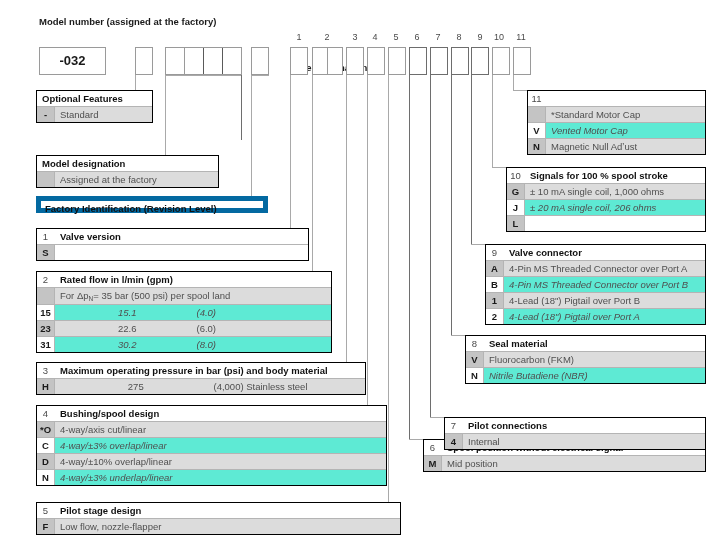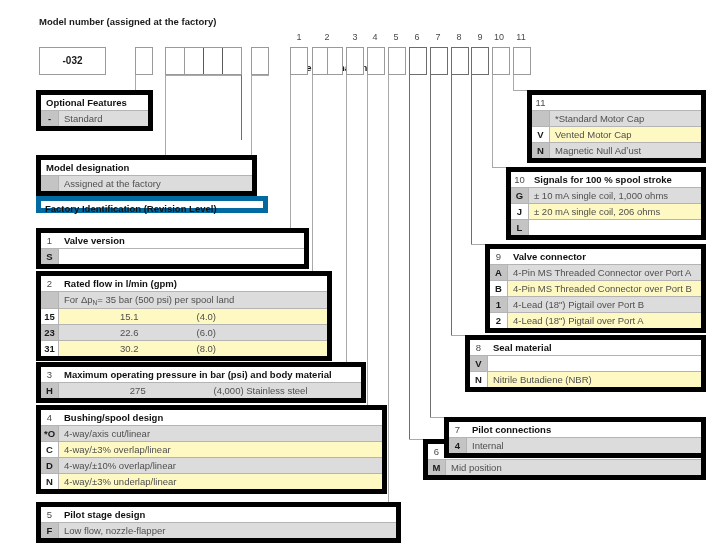--- a/index.html
+++ b/index.html
@@ -32,21 +32,21 @@
     border: 1px solid #9a9a9a;
     background: #ffffff;
     height: 28px;
   }
   .codebox.dark { border-color: #6d6d6d; }
   .codebox .val {
     display: block;
     text-align: center;
     line-height: 26px;
     font-weight: bold;
-    font-size: 10px;
+    font-size: 13px;
     color: #1a1a1a;
   }
   .grpbox {
     position: absolute;
     border: 1px solid #9a9a9a;
     height: 28px;
     display: flex;
     background: #fff;
   }
   .grpbox .cell { flex: 1 1 0; border-right: 1px solid #9a9a9a; }
@@ -64,29 +64,29 @@
 
   
   .ld { position: absolute; background: #a9a9a9; }
   .ld.dk { background: #6e6e6e; }
   .ldv { width: 1px; }
   .ldh { height: 1px; }
 
   
   .tbl {
     position: absolute;
-    border: 5px solid #000000;
+    border: 1px solid #000000;
     background: #ffffff;
     border-collapse: collapse;
   }
   .trow { display: flex; align-items: stretch; border-top: 1px solid #b4b4b4; }
   .trow:first-child { border-top: none; }
   .trow.shade .cdesc { background: #dcdcdc; }
   .trow.shade .ccode { background: #c4c4c4; }
-  .trow.plain .cdesc { background: #fef9c3; }
+  .trow.plain .cdesc { background: #5eead4; font-style: italic; }
   .trow.plain .ccode { background: #ffffff; }
 
   .thead { border-top: none; }
   .thead .ccode {
     background: #ffffff;
     font-size: 9.5px;
     color: #4a4a4a;
     font-weight: normal;
   }
   .thead .cdesc {
@@ -236,21 +236,21 @@
   <div class="tbl" style="left:27px; top:90px; width:117px;">
     <div class="trow thead">
       <div class="cdesc bold">Optional Features</div>
     </div>
     <div class="trow shade">
       <div class="ccode">-</div>
       <div class="cdesc">Standard</div>
     </div>
   </div>
 
-  <div class="tbl" style="left:27px; top:155px; width:221px;">
+  <div class="tbl" style="left:27px; top:155px; width:183px;">
     <div class="trow thead">
       <div class="cdesc bold">Model designation</div>
     </div>
     <div class="trow shade">
       <div class="ccode"></div>
       <div class="cdesc">Assigned at the factory</div>
     </div>
   </div>
 
   <div class="titlebar" style="left:27px; top:196px; width:232px; height:17px; line-height:16px;">Factory Identification (Revision Level)</div>
@@ -359,20 +359,21 @@
     </div>
   </div>
 
   <div class="tbl" style="left:456px; top:335px; width:241px;">
     <div class="trow thead">
       <div class="ccode">8</div>
       <div class="cdesc bold">Seal material</div>
     </div>
     <div class="trow shade">
       <div class="ccode">V</div>
+      <div class="cdesc">Fluorocarbon (FKM)</div>
     </div>
     <div class="trow plain">
       <div class="ccode">N</div>
       <div class="cdesc">Nitrile Butadiene (NBR)</div>
     </div>
   </div>
 
   <div class="tbl" style="left:476px; top:244px; width:221px;">
     <div class="trow thead">
       <div class="ccode">9</div>

